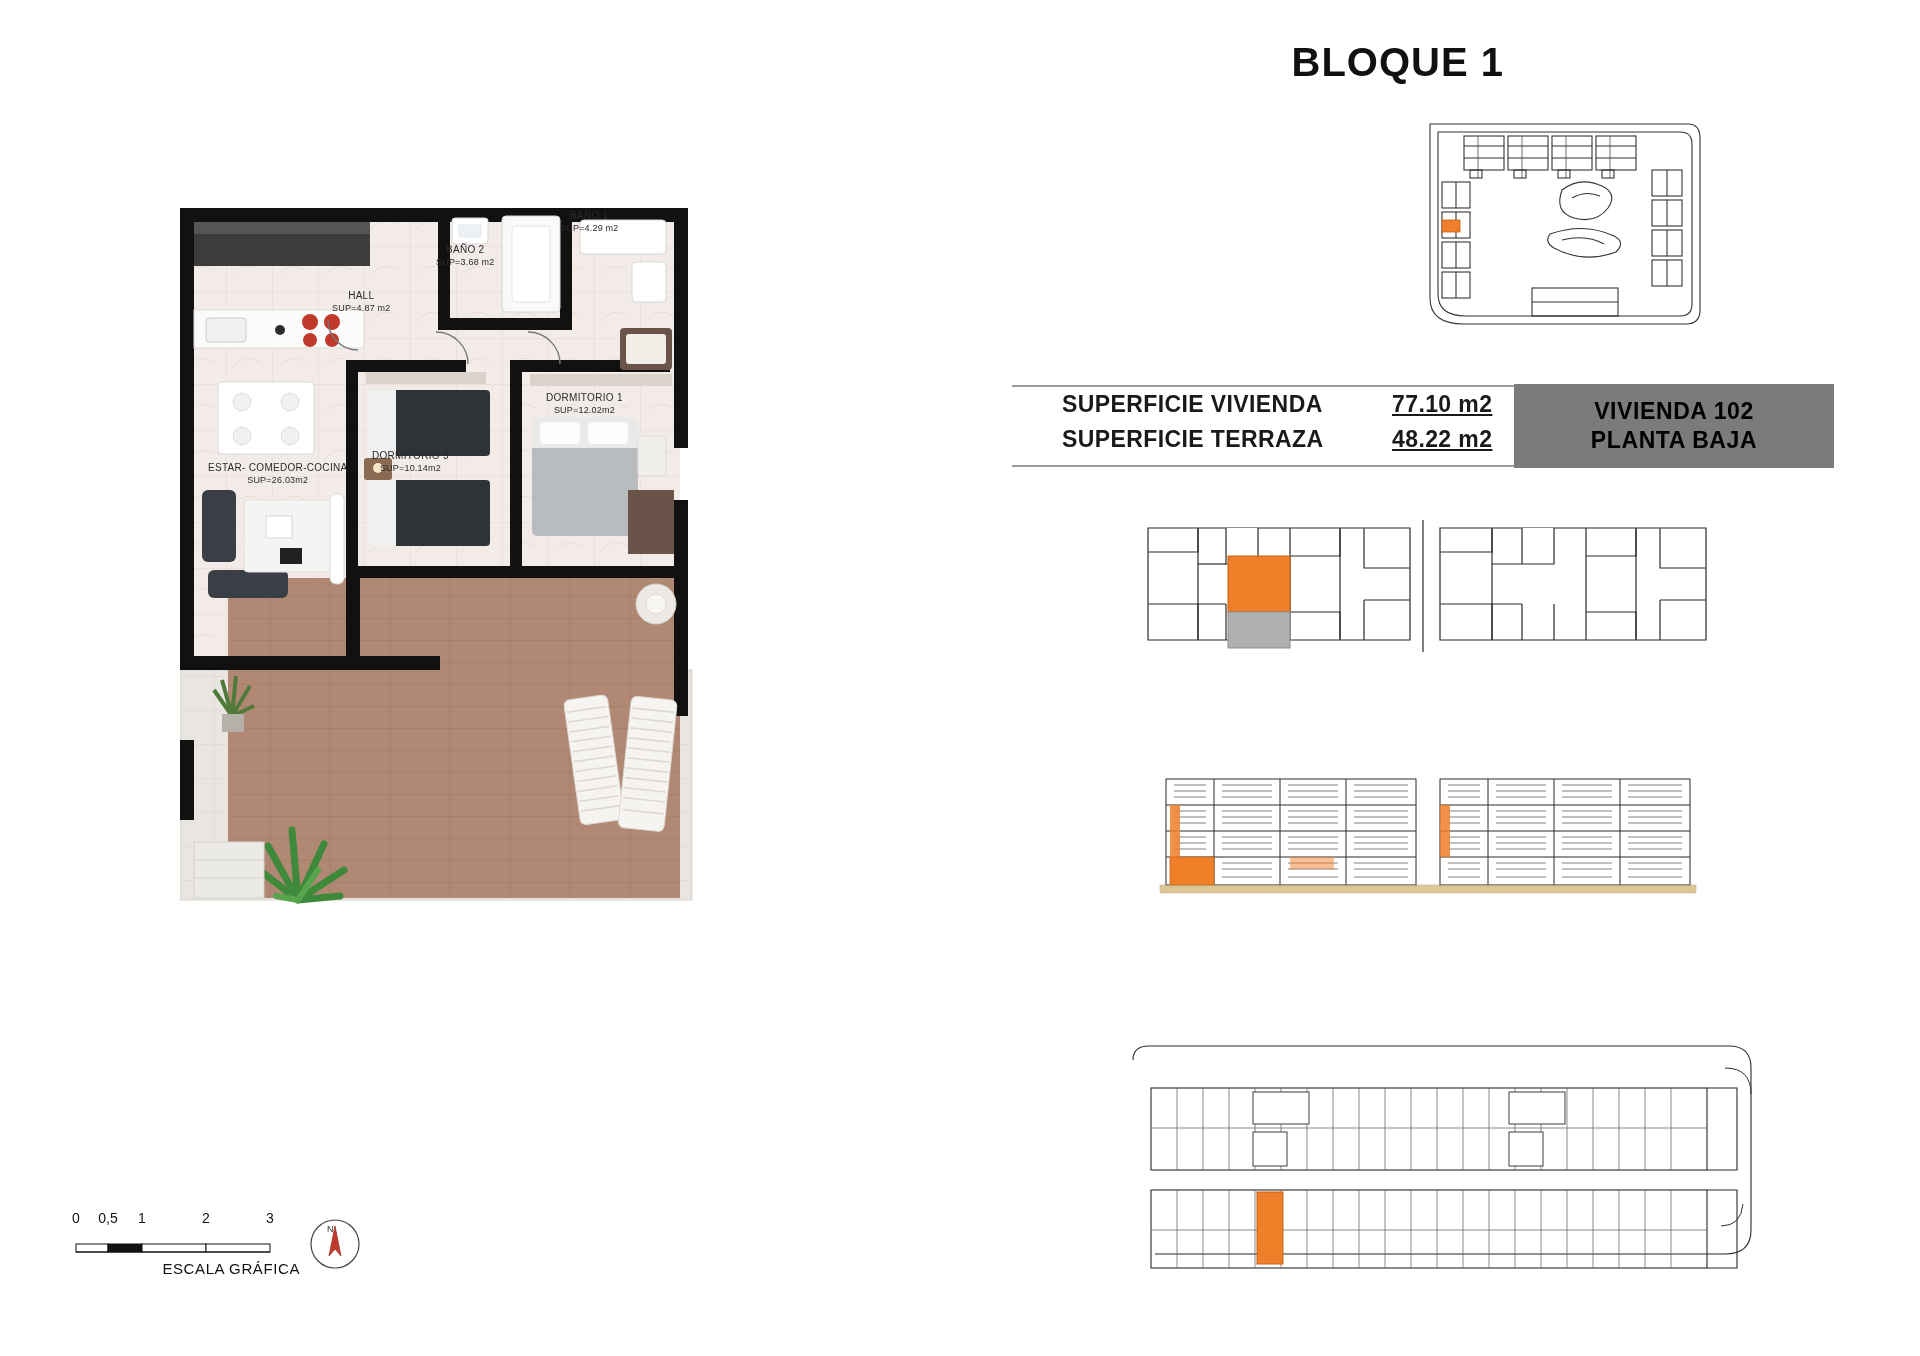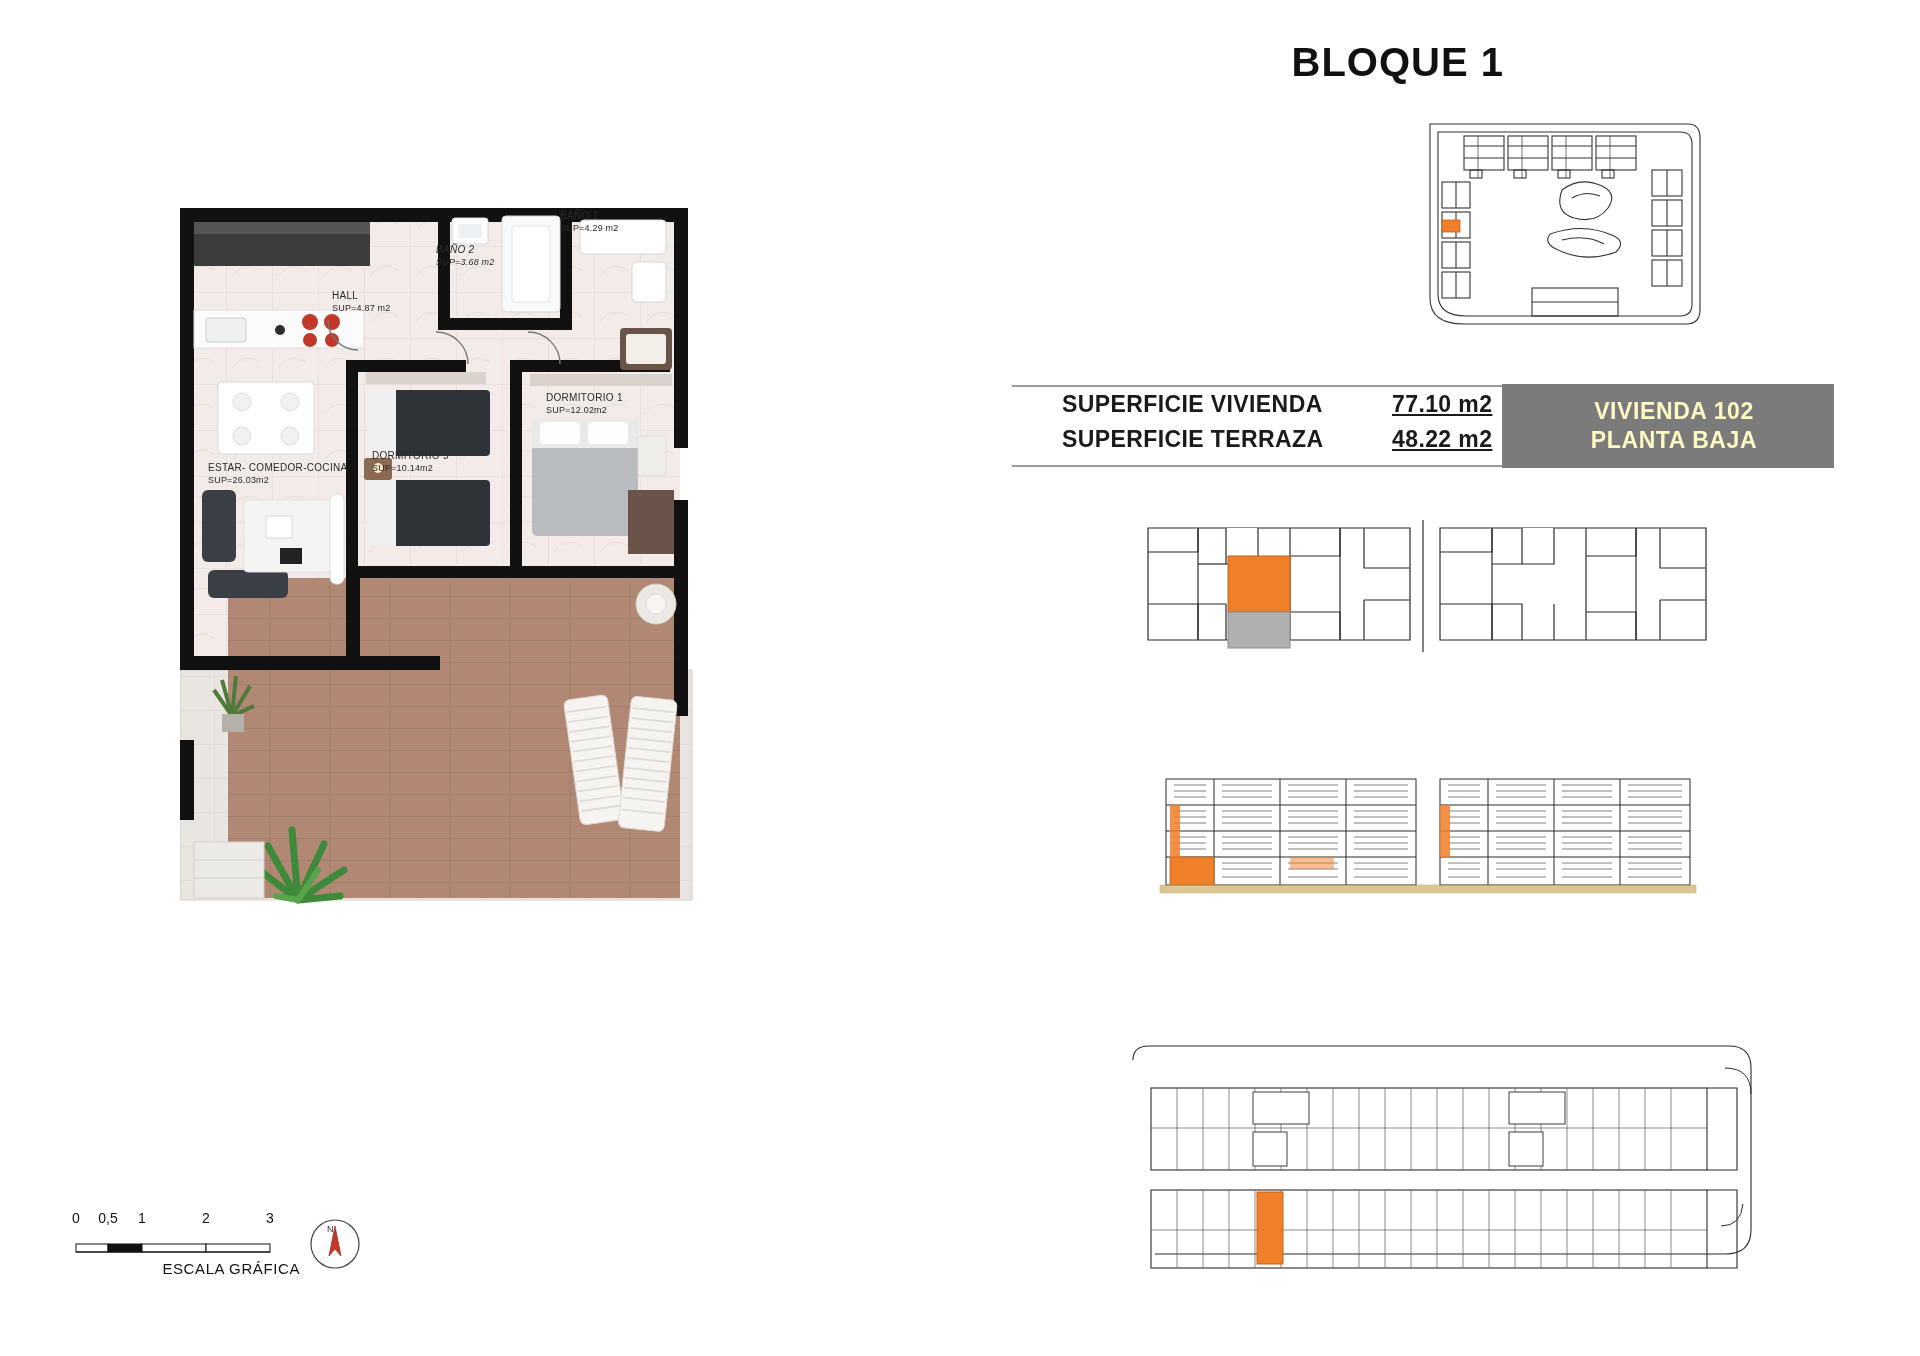--- a/index.html
+++ b/index.html
@@ -83,27 +83,26 @@
     letter-spacing: .4px;
     text-decoration: underline;
   }
   #unit-badge {
     position: absolute;
     right: 0;
     top: -1px;
     width: 320px;
     height: 84px;
     background: #7b7b7b;
-    color: #fef9c3;
+    color: #000000;
     display: flex;
     flex-direction: column;
     align-items: center;
     justify-content: center;
     gap: 2px;
-    padding-left: 12px;
   }
   #unit-badge div {
     font-size: 23px;
     font-weight: 700;
     letter-spacing: .6px;
   }
 
   
   #floor-key {
     position: absolute;
@@ -172,21 +171,21 @@
   #compass {
     position: absolute;
     left: 307px;
     top: 1216px;
     width: 56px;
     height: 56px;
   }
 
   .room-label {
     position: absolute;
-    text-align: left;
+    text-align: center;
     color: #2a2a2a;
     font-family: "Liberation Sans", sans-serif;
     line-height: 1.25;
     white-space: nowrap;
     pointer-events: none;
   }
   .room-label .name { font-size: 10px; letter-spacing: .3px; }
   .room-label .sup  { font-size: 9px; letter-spacing: .2px; }
 </style>
 </head>
@@ -529,21 +528,21 @@
         <circle cx="476" cy="404" r="20" fill="#ece9e4" stroke="#d3cec7"></circle>
         <circle cx="476" cy="404" r="10" fill="#f7f5f2" stroke="#ddd8d2"></circle>
       </g>
     </svg>
 
     
     <div class="room-label" style="left:380px; top:10px;">
       <div class="name">BAÑO 1</div>
       <div class="sup">SUP=4.29 m2</div>
     </div>
-    <div class="room-label" style="left:256px; top:44px;font-style:italic;">
+    <div class="room-label" style="left:256px; top:44px;">
       <div class="name">BAÑO 2</div>
       <div class="sup">SUP=3.68 m2</div>
     </div>
     <div class="room-label" style="left:152px; top:90px;">
       <div class="name">HALL</div>
       <div class="sup">SUP=4.87 m2</div>
     </div>
     <div class="room-label" style="left:350px; top:192px;margin-left:16px;">
       <div class="name">DORMITORIO 1</div>
       <div class="sup">SUP=12.02m2</div>

